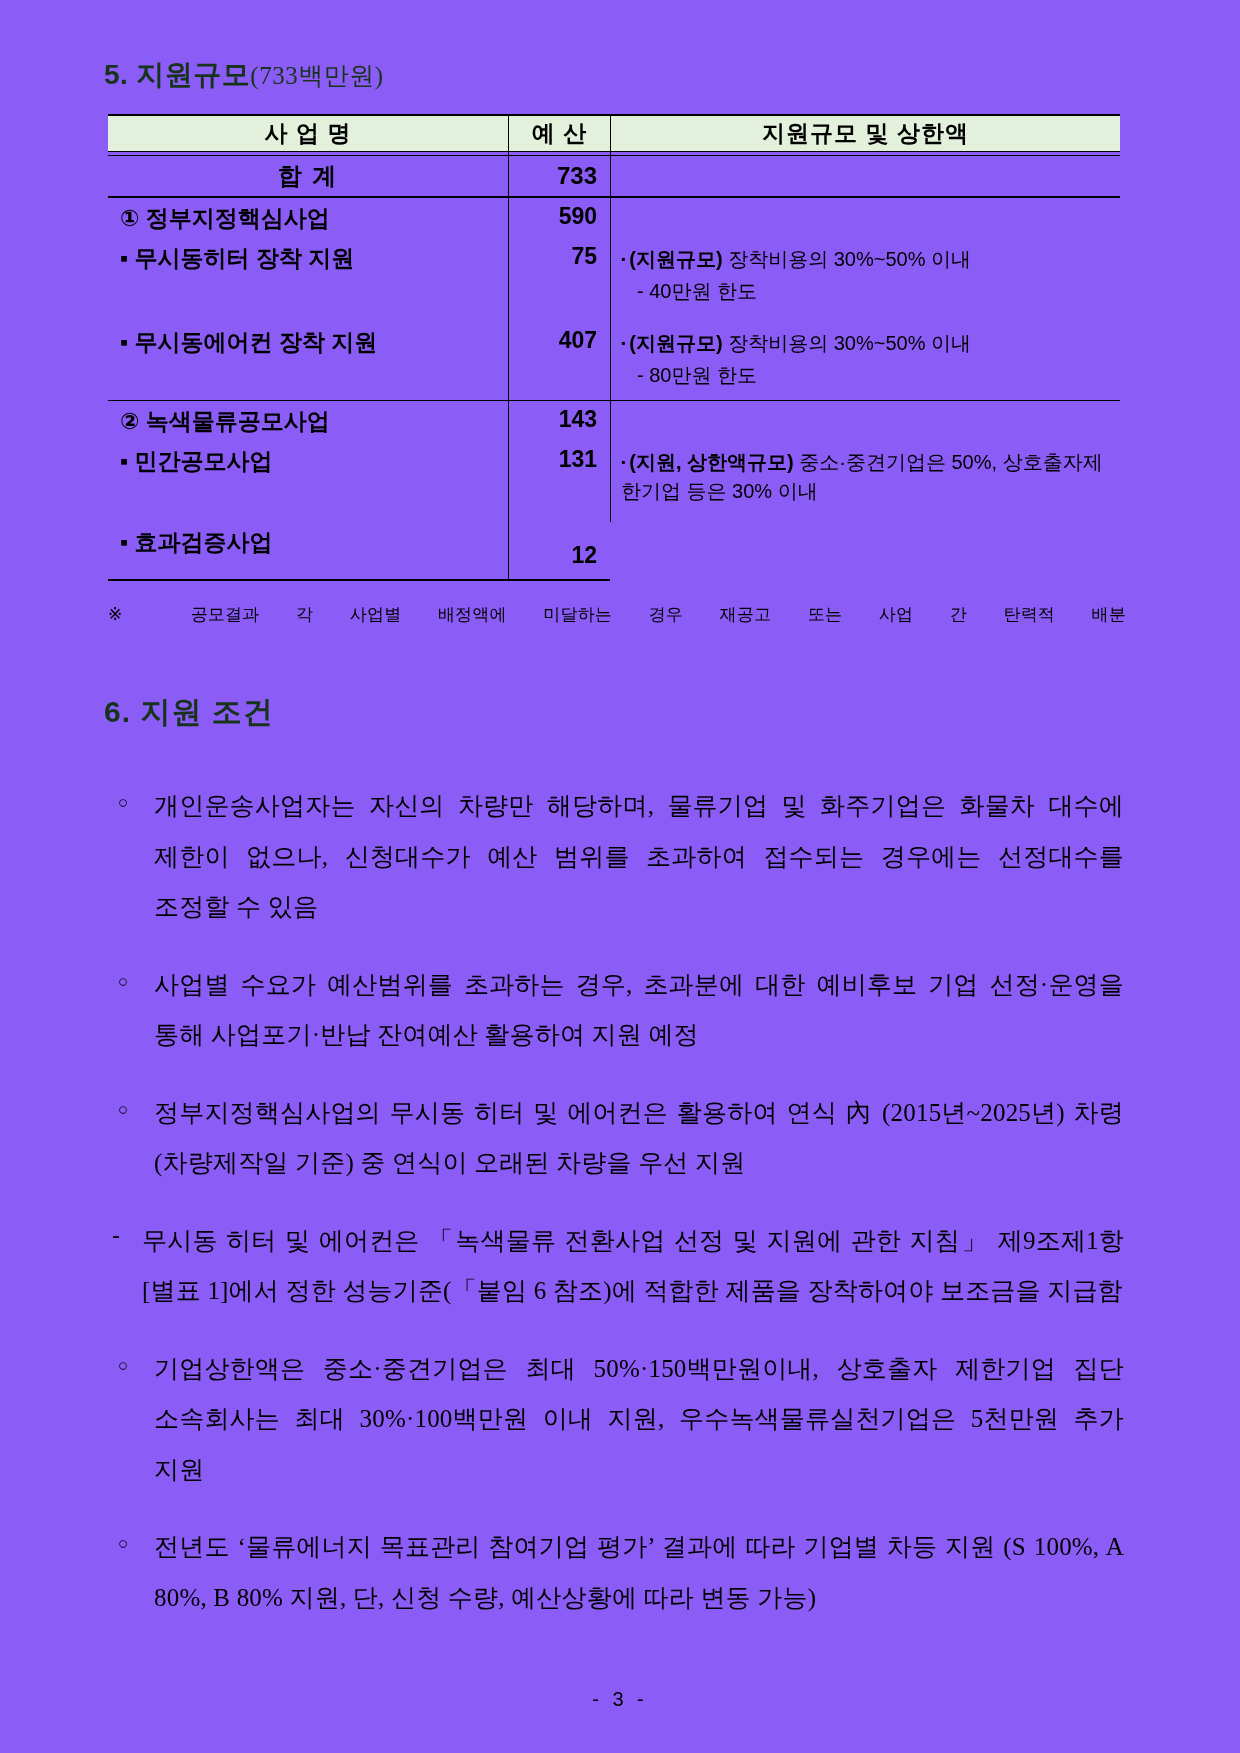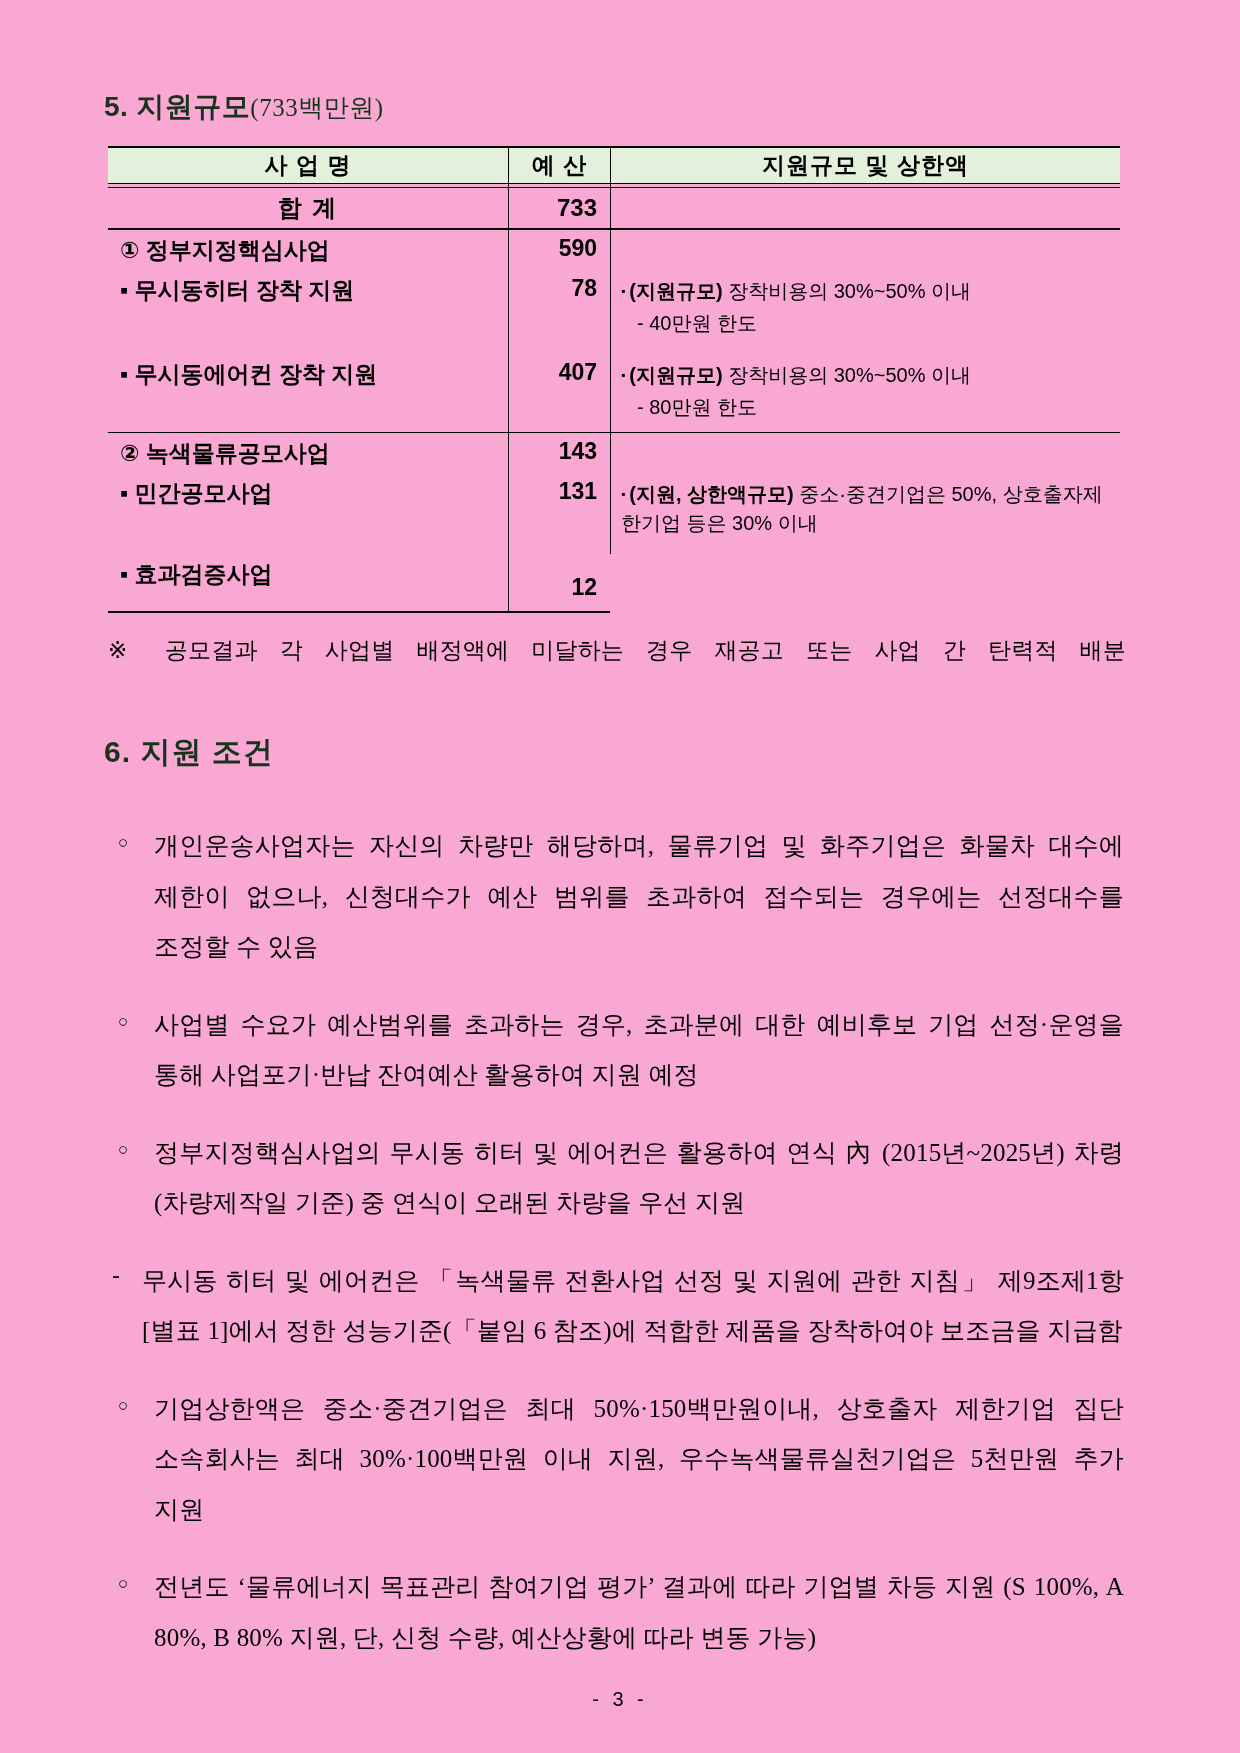--- a/index.html
+++ b/index.html
@@ -1,22 +1,22 @@
 <!DOCTYPE html>
 <html lang="ko"><head>
 <meta charset="utf-8">
 <style>
   html,body { margin:0; padding:0; background:#888; }
   .page {
     position: relative;
     width: 1240px; height: 1753px;
     margin: 0 auto;
-    background: #f9a8d4;
+    background: #8b5cf6;
     box-sizing: border-box;
-    padding: 88px 110px 0 104px;
+    padding: 56px 110px 0 104px;
     font-family: "Liberation Sans", "DejaVu Sans", sans-serif;
     color: #000;
     overflow: hidden;
   }
 
   
   .h5 { margin: 0 0 20px 0; font-size: 28px; font-weight: bold; color: #17331b; letter-spacing: 0.5px; }
   .h5 .hnum { margin-right: 8px; }
   .h5 .hsuffix { font-family: "Liberation Serif", "DejaVu Serif", serif; font-weight: normal; font-size: 25px; }
   .h6 { margin: 66px 0 0 0; font-size: 30px; font-weight: bold; color: #17331b; letter-spacing: 1px; }
@@ -43,21 +43,21 @@
   .rb { padding-bottom: 16px !important; }
   .rc { border-bottom: 1.5px solid #000; padding-bottom: 10px !important; }
   .rd { border-bottom: 2.5px solid #000; padding-bottom: 10px !important; }
   .rd.numcell { display: flex; align-items: center; justify-content: flex-end; padding-top: 20px; }
 
   .dline .sq { font-size: 12px; vertical-align: 3px; margin-right: 4px; }
   .dline b { letter-spacing: 0px; }
   .dsub { padding-left: 16px; margin-top: 3px; }
 
   
-  .note { width: 1018px; margin: 22px 0 0 4px; font-size: 23px; letter-spacing: 0.2px;
+  .note { width: 1018px; margin: 22px 0 0 4px; font-size: 17px; letter-spacing: 0.2px;
           text-align: justify; text-align-last: justify; }
 
   
   .bullets { margin: 48px 0 0 6px; width: 1014px;
              font-family: "Liberation Serif", "DejaVu Serif", serif; font-size: 25px; }
   .bullet { display: flex; margin-bottom: 27px; }
   .bullet .marker { flex: 0 0 36px; padding-left: 8px; font-size: 17px; padding-top: 12px;
                     font-family: "Liberation Sans", sans-serif; }
   .bullet.dash .marker { flex: 0 0 30px; padding-left: 2px; font-size: 24px; padding-top: 5px; }
   .bullet .btext { flex: 1; line-height: 2.02; text-align: justify; letter-spacing: 0.2px; word-break: keep-all; }
@@ -87,21 +87,21 @@
 
     <div class="rt c1">합  계</div>
     <div class="rt c2">733</div>
     <div class="rt c3"></div>
 
     <div class="ra namecell c1">① 정부지정핵심사업</div>
     <div class="ra numcell c2">590</div>
     <div class="ra detailcell c3"></div>
 
     <div class="rb namecell c1">▪ 무시동히터 장착 지원</div>
-    <div class="rb numcell c2">78</div>
+    <div class="rb numcell c2">75</div>
     <div class="rb detailcell c3">
       <div class="dline"><span class="sq">▪</span><b>(지원규모)</b> <span>장착비용의 30%~50% 이내</span></div>
       <div class="dsub">- 40만원 한도</div>
     </div>
 
     <div class="rc namecell c1">▪ 무시동에어컨 장착 지원</div>
     <div class="rc numcell c2">407</div>
     <div class="rc detailcell c3">
       <div class="dline"><span class="sq">▪</span><b>(지원규모)</b> <span>장착비용의 30%~50% 이내</span></div>
       <div class="dsub">- 80만원 한도</div>

